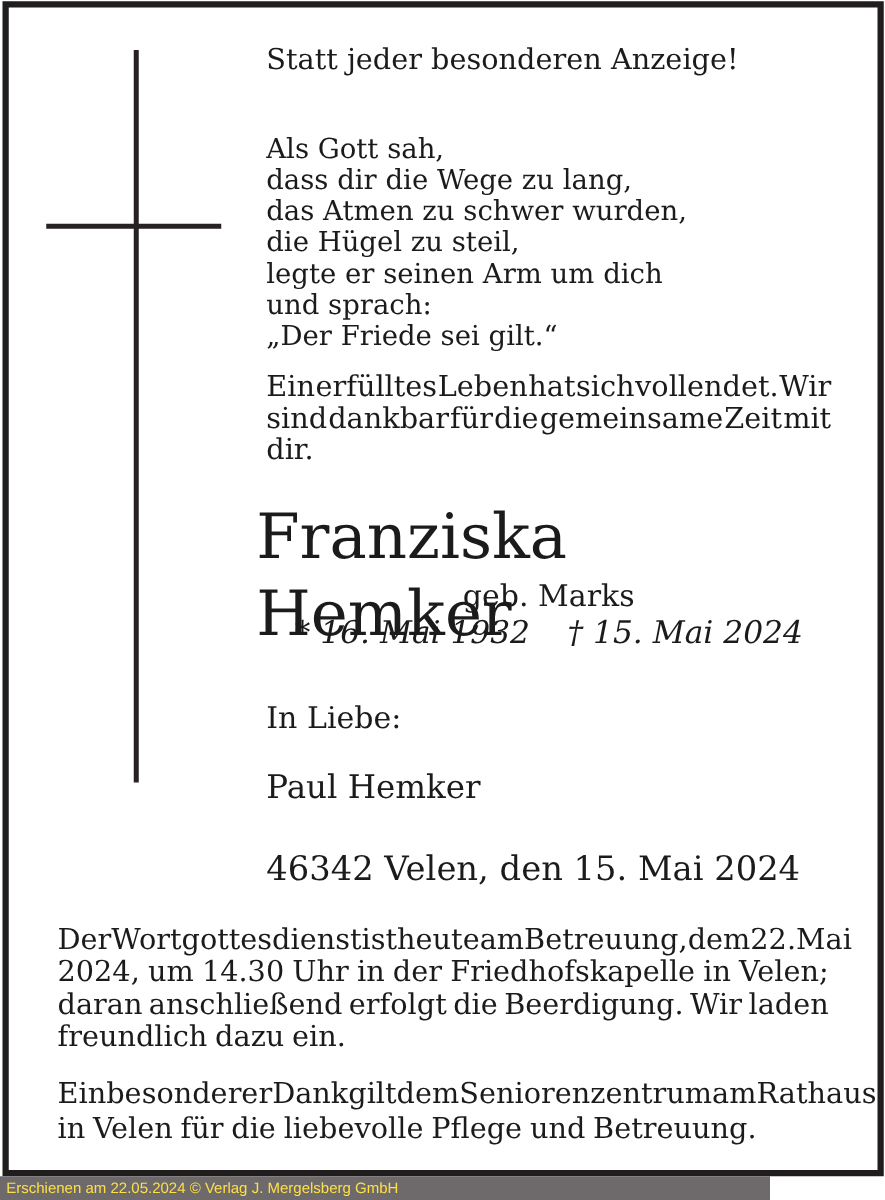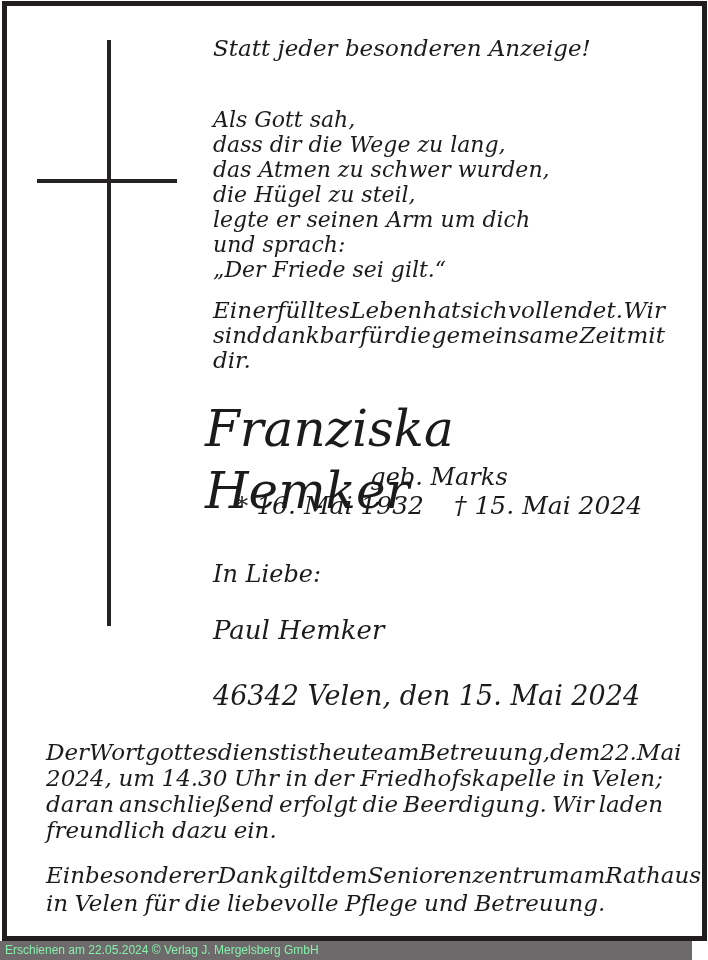--- a/index.html
+++ b/index.html
@@ -6,39 +6,39 @@
   body{
     width:708px;height:960px;position:relative;background:#ffffff;
     font-family:"DejaVu Serif", serif;color:#1b1b1b;overflow:hidden;
   }
   .frame{
     position:absolute;left:2px;top:1px;width:705px;height:940px;
     box-sizing:border-box;border:5px solid #211d1e;background:#fff;
   }
   .cross-v{position:absolute;left:107px;top:40px;width:4px;height:586px;background:#262223;}
   .cross-h{position:absolute;left:37px;top:179px;width:140px;height:4px;background:#262223;}
-  .txt{position:absolute;font-style:italic;letter-spacing:0;}
+  .txt{position:absolute;letter-spacing:0;}
   .intro{left:213px;top:35px;font-size:23px;line-height:27px;}
   .poem{left:213px;top:91px;font-size:22px;line-height:25px;margin-top:16px;}
   .tribute{left:213px;top:298px;width:452px;font-size:23px;line-height:25px;}
   .name{left:205px;top:398px;width:462px;text-align:left;font-size:50px;line-height:62px;}
   .maiden{left:213px;top:465px;width:452px;text-align:center;font-size:24px;line-height:25px;}
   .dates{left:213px;top:493px;width:452px;display:flex;justify-content:center;gap:30px;font-size:25px;line-height:26px;font-style:italic;}
   .salutation{left:213px;top:561px;font-size:24px;line-height:26px;}
   .mourner{left:213px;top:610px;font-size:26px;line-height:40px;}
   .place-date{left:213px;top:682px;font-size:27px;line-height:27px;}
   .service{left:46px;top:739px;width:617px;font-size:23px;line-height:26px;}
   .thanks{left:46px;top:861px;width:617px;font-size:23px;line-height:28px;}
   .jline{display:flex;justify-content:space-between;white-space:nowrap;}
   .jline.last{justify-content:flex-start;gap:0.27em;}
   .pline{white-space:nowrap;}
   .footer-bar{
-    position:absolute;left:0;top:941px;width:692px;height:19px;background:#6e696a;
+    position:absolute;left:0;top:941px;width:616px;height:19px;background:#6e696a;
     font-family:"Liberation Sans", sans-serif;font-size:12px;line-height:19px;
-    color:#86efac;padding-left:5px;box-sizing:border-box;font-style:normal;
+    color:#fde047;padding-left:5px;box-sizing:border-box;font-style:normal;
   }
 </style>
 </head>
 <body>
 
 <div class="frame"></div>
 
 <div class="cross-v"></div>
 <div class="cross-h"></div>
 

